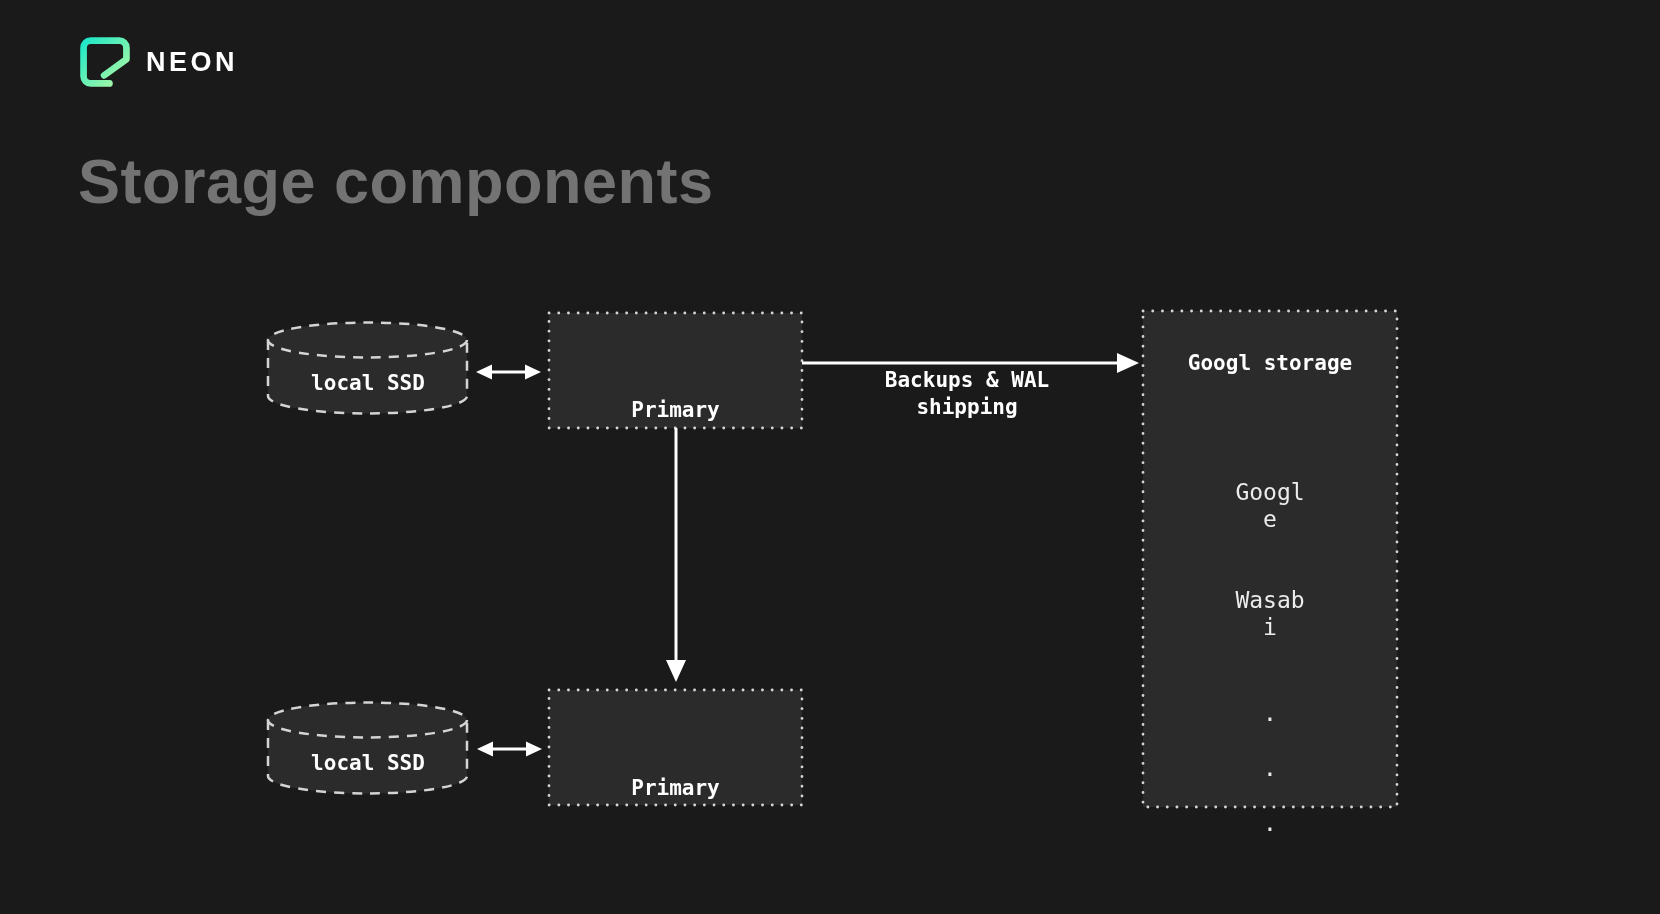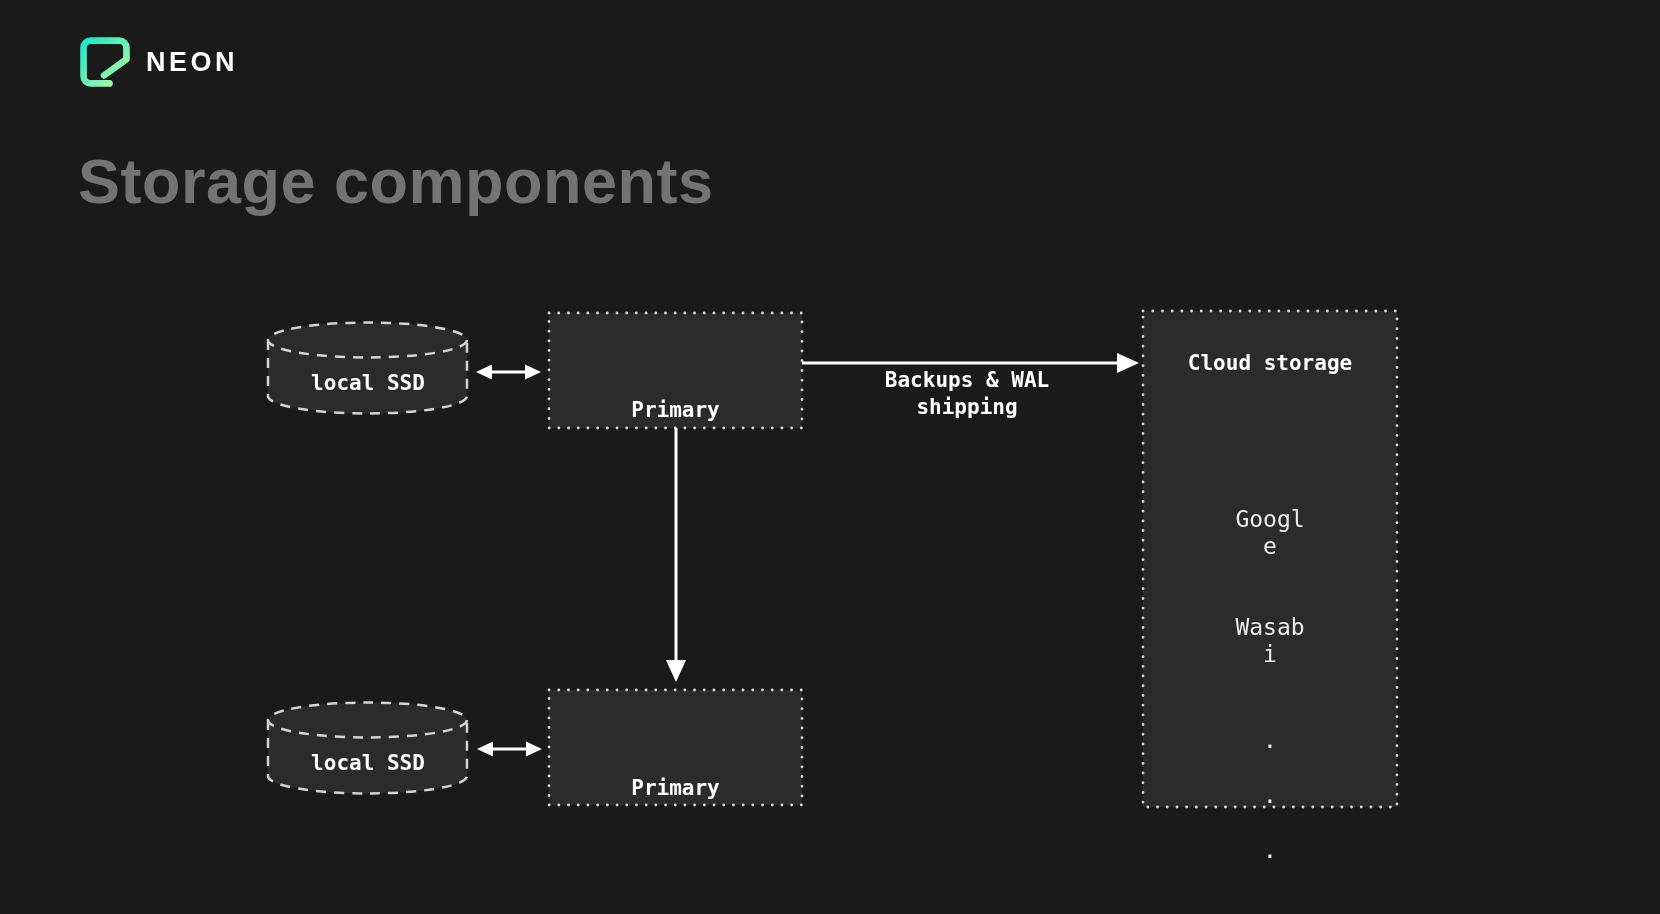--- a/index.html
+++ b/index.html
@@ -67,21 +67,21 @@
     left: 1143px; top: 453px; width: 254px;
     color: #ececec;
     font-family: "DejaVu Sans Mono", "Liberation Mono", monospace;
     font-weight: 400;
     font-size: 23px;
     text-align: center;
     white-space: pre-line;
   }
   .cloud-item   { line-height: 27px; }
   .cloud-item-1 { margin-bottom: 31px; }
-  .cloud-item-2 { margin-bottom: 28px; margin-top: 27px; }
+  .cloud-item-2 { margin-bottom: 28px; }
   .cloud-item-3 { margin-bottom: 32px; }
   .dot-line     { line-height: 29px; }
 </style>
 </head>
 <body>
 
 <div class="slide">
 
   <div class="brand">
     <svg width="50" height="52" viewBox="0 0 56 56" aria-hidden="true">
@@ -141,21 +141,21 @@
     </g>
   </svg>
 
   <div class="lbl lbl-ssd-top">local SSD</div>
 
   <div class="lbl lbl-primary lbl-center">Primary</div>
 
   <div class="lbl lbl-backups">Backups &amp; WAL
 shipping</div>
 
-  <div class="lbl lbl-cloud-title">Cloud storage</div>
+  <div class="lbl lbl-cloud-title">Googl storage</div>
 
   <div class="cloud-items">
     <div class="cloud-item cloud-item-2">Googl
 e</div>
     <div class="cloud-item cloud-item-3">Wasab
 i</div>
     <div class="dot-line">.</div>
     <div class="dot-line">.</div>
     <div class="dot-line">.</div>
   </div>

